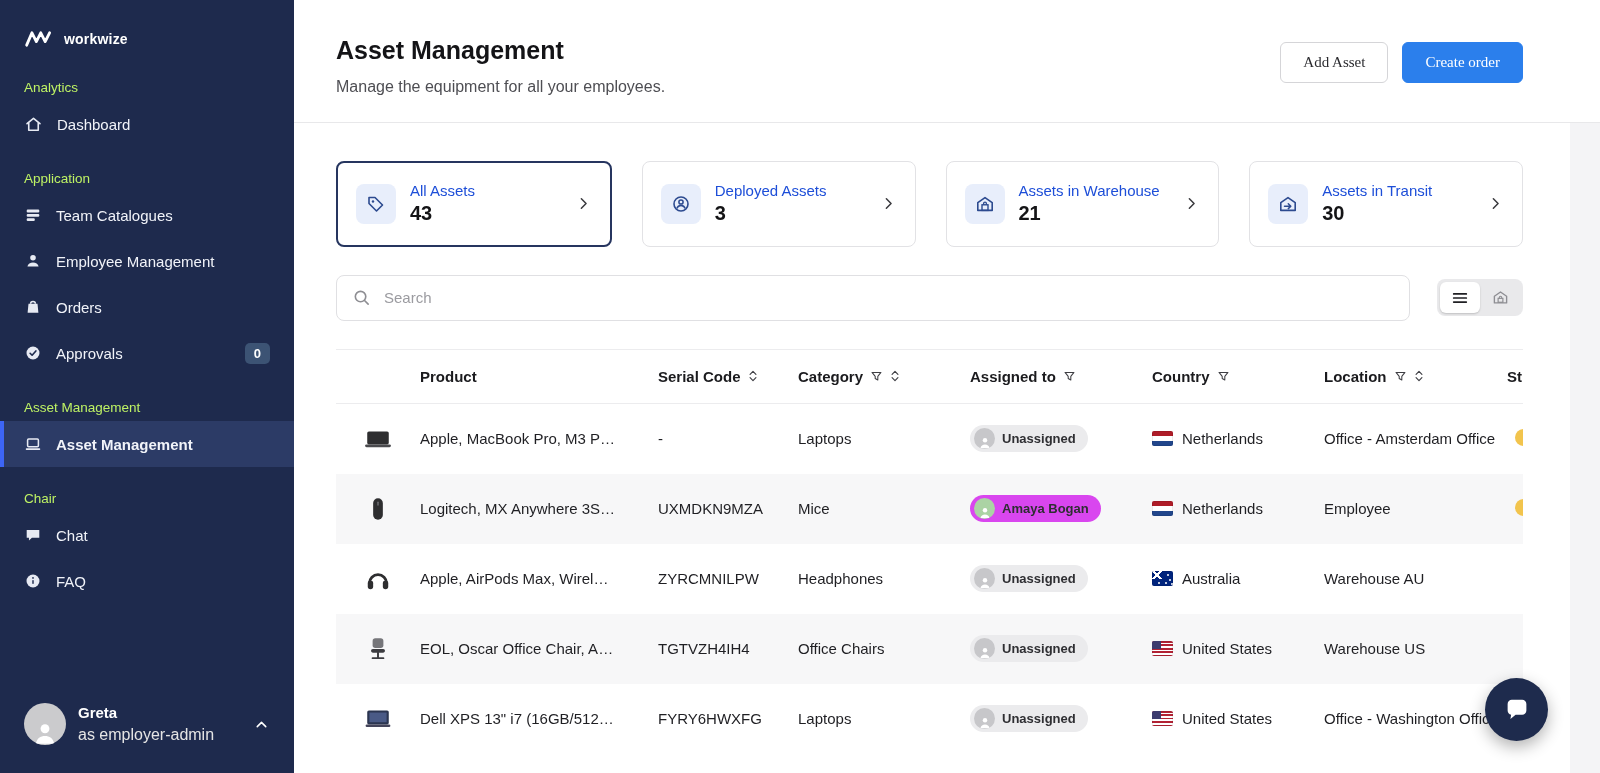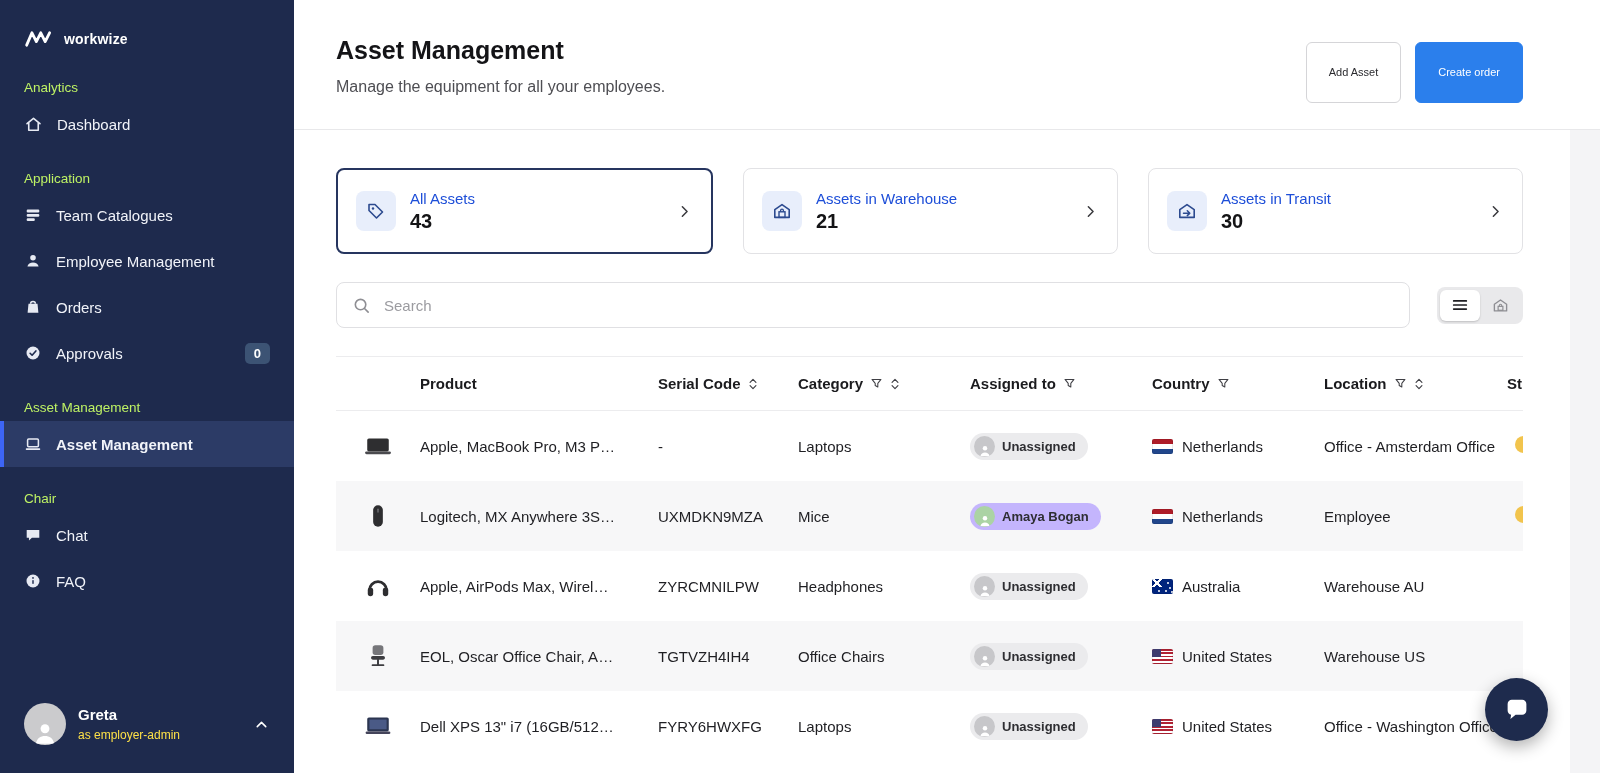--- a/index.html
+++ b/index.html
@@ -18,30 +18,30 @@
   .nav-section { margin-top:24px; }
   .section-label { color:#bef264; font-size:13.5px; padding:0 24px; margin-bottom:6px; }
   .nav-item { display:flex; align-items:center; gap:14px; height:46px; padding:0 24px; font-size:15px; color:#F1F3F9; cursor:pointer; position:relative; }
   .nav-item svg { color:#E7EAF3; flex:0 0 auto; }
   .nav-item.active { background:#2C3B66; font-weight:700; }
   .nav-item.active::before { content:""; position:absolute; left:0; top:0; bottom:0; width:4px; background:#3D65F5; }
   .badge { margin-left:auto; background:#3C5374; color:#fff; font-size:13px; font-weight:700; border-radius:5px; padding:3px 9px; }
   .user-row { margin-top:auto; display:flex; align-items:center; gap:12px; padding:22px 24px 28px; cursor:pointer; }
   .avatar { width:42px; height:42px; border-radius:50%; background:#CBCBCD; display:flex; align-items:flex-end; justify-content:center; overflow:hidden; }
   .user-name { font-size:15px; font-weight:700; line-height:1.2; }
-  .user-role { font-size:12px; color:#fde047; margin-top:4px; }
+  .user-role { font-size:16px; color:#e5e5e5; margin-top:4px; }
   .user-chevron { margin-left:auto; color:#fff; }
 
   
   .main { flex:1; display:flex; flex-direction:column; background:#fff; position:relative; }
   .page-header { display:flex; align-items:flex-start; justify-content:space-between; padding:36px 77px 26px 42px; border-bottom:1px solid #E8E8EA; }
   .page-title { font-size:25px; font-weight:700; color:#141417; margin:0; line-height:1.15; }
   .page-subtitle { font-size:16px; color:#4E4E53; margin:13px 0 0; }
   .header-actions { display:flex; gap:14px; padding-top:6px; }
-  .btn { font-family:Liberation Sans, sans-serif; font-size:11px; border-radius:6px; padding:24px 22px; cursor:pointer; line-height:1; }
+  .btn { font-family:Liberation Serif, serif; font-size:15px; border-radius:6px; padding:12px 22px; cursor:pointer; line-height:1; }
   .btn-secondary { background:#fff; border:1px solid #D5D5D8; color:#2A2A2E; font-weight:500; }
   .btn-primary { background:#2B7FEC; border:1px solid #2B7FEC; color:#fff; font-weight:500; }
 
   .main-body { flex:1; position:relative; }
   .content { padding:38px 0 0 42px; width:1229px; }
 
   .cards { display:flex; gap:30px; width:1187px; }
   .card { flex:1; display:flex; align-items:center; gap:14px; border:1px solid #E2E2E5; border-radius:8px; padding:0 18px; height:86px; background:#fff; cursor:pointer; }
   .card.selected { border:2px solid #26355F; }
   .card-icon { width:40px; height:40px; border-radius:8px; background:#E8EEFB; color:#2C4A8F; display:flex; align-items:center; justify-content:center; flex:0 0 auto; }
@@ -61,21 +61,21 @@
   .tgrid { display:grid; grid-template-columns:84px 238px 140px 172px 182px 172px 183px 90px; width:1261px; align-items:center; }
   .thead { height:55px; border-top:1px solid #ECECEE; border-bottom:1px solid #ECECEE; }
   .th { display:flex; align-items:center; gap:7px; font-size:15px; font-weight:700; color:#1B1B1E; }
   .th svg { color:#3F3F44; }
   .trow { height:70px; font-size:15px; color:#1F1F23; cursor:pointer; }
   .trow.alt { background:#F7F7F8; }
   .td { min-width:0; }
   .td-product { white-space:nowrap; overflow:hidden; padding-right:12px; }
   .thumb-cell { display:flex; justify-content:center; }
   .pill { display:inline-flex; align-items:center; gap:7px; border-radius:999px; padding:3px 12px 3px 4px; font-size:13px; font-weight:600; color:#2E2E32; background:#EBEBED; white-space:nowrap; }
-  .pill[data-state="assigned"] { background:#c4b5fd;text-align:center; }
+  .pill[data-state="assigned"] { background:#d946ef;text-align:center; }
   .pill-avatar { width:21px; height:21px; border-radius:50%; background:#C7C7CA; display:flex; align-items:flex-end; justify-content:center; overflow:hidden; }
   .pill[data-state="assigned"] .pill-avatar { background:#ABD3A4; }
   .country-cell { display:flex; align-items:center; gap:9px; white-space:nowrap; }
   .flag { width:21px; height:15px; border-radius:2px; display:inline-block; position:relative; overflow:hidden; box-shadow:inset 0 0 0 1px rgba(0,0,0,.08); flex:0 0 auto; }
   .flag[data-flag="nl"] { background:linear-gradient(to bottom, #AE1C28 0 33.3%, #FFFFFF 33.3% 66.6%, #21468B 66.6% 100%); }
   .flag[data-flag="us"] { background:repeating-linear-gradient(to bottom, #B22234 0 1.7px, #fff 1.7px 3.4px); }
   .flag[data-flag="us"]::after { content:""; position:absolute; left:0; top:0; width:9px; height:8px; background:#3C3B6E; }
   .flag[data-flag="au"] { background:#00247D; }
   .flag[data-flag="au"]::before { content:""; position:absolute; left:0; top:0; width:10px; height:8px;
       background:linear-gradient(45deg, transparent 43%, #fff 43% 57%, transparent 57%), linear-gradient(-45deg, transparent 43%, #fff 43% 57%, transparent 57%); }
@@ -241,20 +241,38 @@
           </span>
           <span class="card-chevron">
               <svg viewBox="0 0 20 20" width="17" height="17">
                 <path d="M7.5 4.5 13 10l-5.5 5.5" fill="none" stroke="currentColor" stroke-width="1.8" stroke-linecap="round" stroke-linejoin="round"></path>
               </svg>
             </span>
         </div>
         <div class="card">
           <span class="card-icon">
               <svg viewBox="0 0 20 20" width="20" height="20">
+                <circle cx="10" cy="10" r="7" fill="none" stroke="currentColor" stroke-width="1.6"></circle>
+                <circle cx="10" cy="8" r="2.1" fill="none" stroke="currentColor" stroke-width="1.5"></circle>
+                <path d="M5.8 14.6c.8-2.2 2.4-3 4.2-3s3.4.8 4.2 3" fill="none" stroke="currentColor" stroke-width="1.5"></path>
+              </svg>
+            </span>
+          <span>
+            <div class="card-label">Deployed Assets</div>
+            <div class="card-value">3</div>
+          </span>
+          <span class="card-chevron">
+              <svg viewBox="0 0 20 20" width="17" height="17">
+                <path d="M7.5 4.5 13 10l-5.5 5.5" fill="none" stroke="currentColor" stroke-width="1.8" stroke-linecap="round" stroke-linejoin="round"></path>
+              </svg>
+            </span>
+        </div>
+        <div class="card">
+          <span class="card-icon">
+              <svg viewBox="0 0 20 20" width="20" height="20">
                 <path d="M2.8 8.6 10 3.6l7.2 5v7.8H2.8z" fill="none" stroke="currentColor" stroke-width="1.6" stroke-linejoin="round"></path>
                 <rect x="7" y="10.8" width="6" height="5.6" fill="none" stroke="currentColor" stroke-width="1.4"></rect>
                 <path d="M8.6 10.8V9.6a1.4 1.4 0 0 1 2.8 0v1.2" fill="none" stroke="currentColor" stroke-width="1.3"></path>
               </svg>
             </span>
           <span>
             <div class="card-label">Assets in Warehouse</div>
             <div class="card-value">21</div>
           </span>
           <span class="card-chevron">

